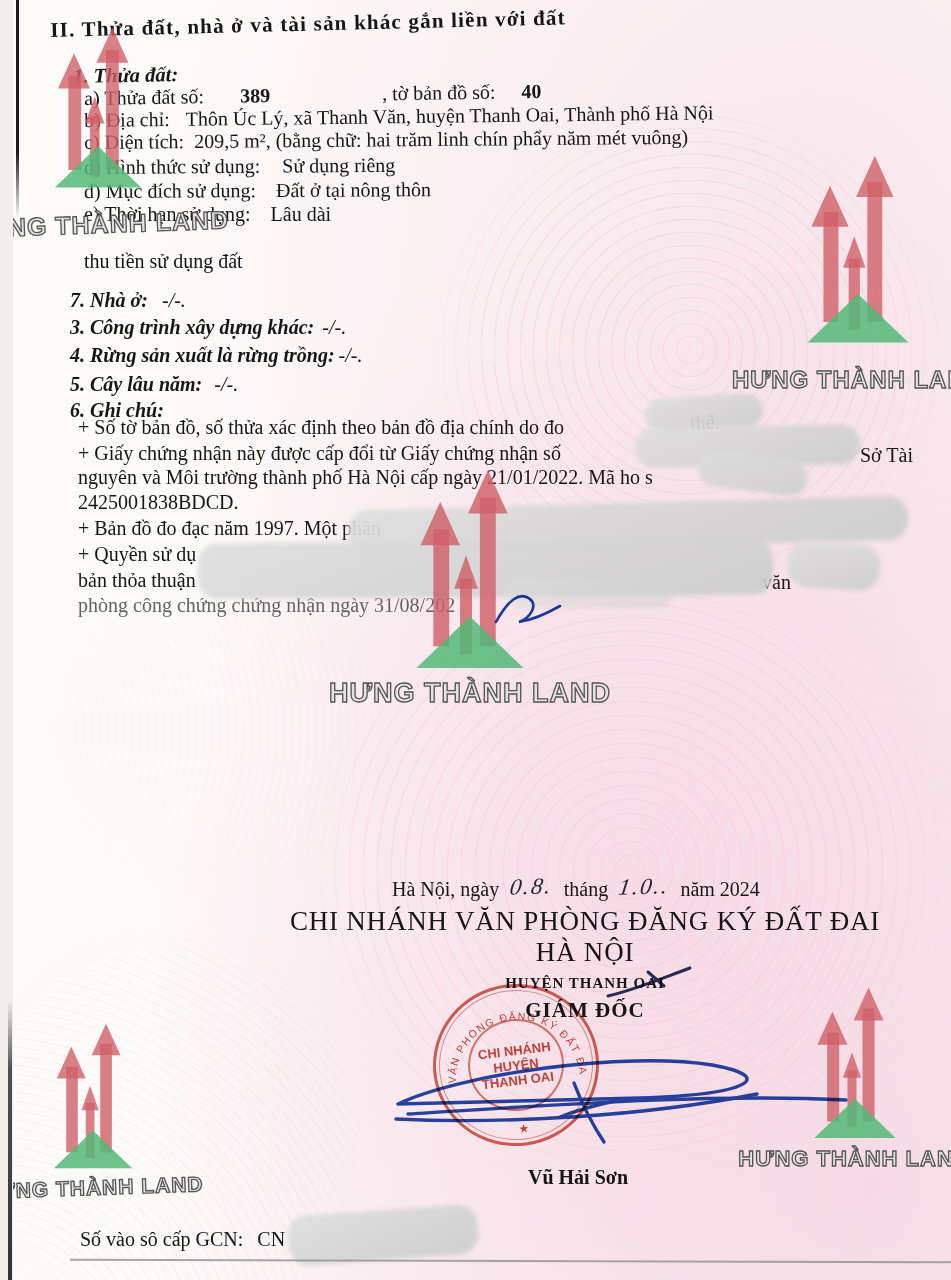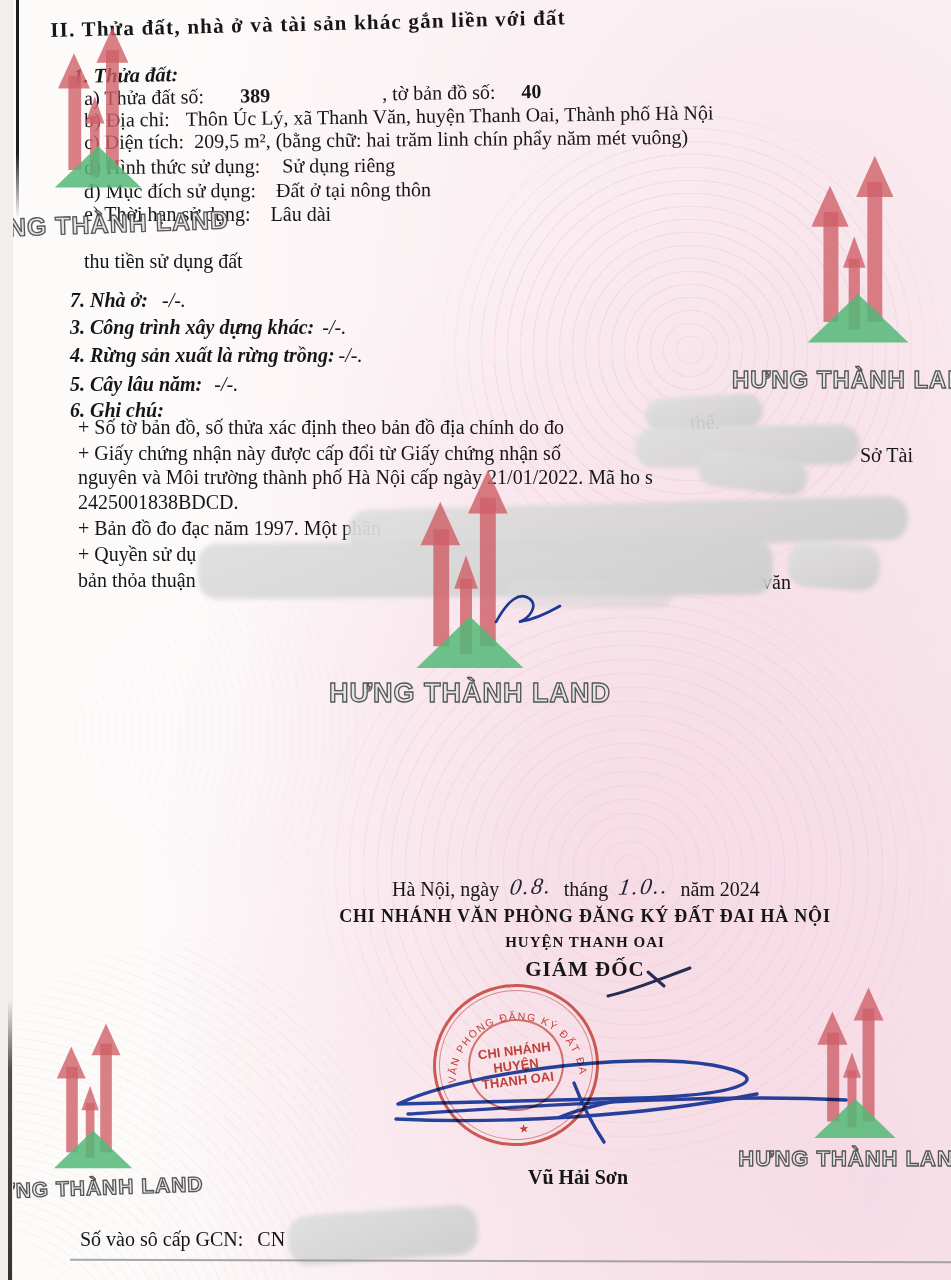--- a/index.html
+++ b/index.html
@@ -31,21 +31,21 @@
   .edge-left-low{position:absolute;left:8px;top:1000px;width:4px;height:280px;
     background:linear-gradient(rgba(80,80,80,0), #4f4f4f 25%, #333);}
   .edge-bottom-line{position:absolute;left:70px;top:1260px;width:881px;height:2px;background:#8b8b8b;opacity:.75;transform:rotate(.15deg);}
   
   .ln{position:absolute;white-space:nowrap;font-size:20px;line-height:24px;}
   .b{font-weight:bold;}
   .bi{font-weight:bold;font-style:italic;}
   .i{font-style:italic;}
   .title{font-size:21px;letter-spacing:1.2px;}
   .office{position:absolute;left:275px;top:906px;width:620px;text-align:center;}
-  .office .l1{font-weight:bold;font-size:18px;letter-spacing:.8px;}
+  .office .l1{font-weight:normal;font-size:27px;letter-spacing:.8px;}
   .office .l2{font-weight:bold;font-size:15px;margin-top:7px;letter-spacing:1px;}
   .office .l3{font-weight:bold;font-size:21px;margin-top:6px;letter-spacing:1px;}
   .hw{display:inline-block;font-style:italic;font-size:23px;letter-spacing:2px;
     transform:skewX(-10deg) rotate(-2deg);color:#232338;position:relative;top:-2px;margin:0 6px;}
   .faded{color:#3c3c3c;opacity:.8;}
   
   .blob{position:absolute;background:linear-gradient(160deg,#dfdfdf,#cecece);border-radius:20px;filter:blur(2px);opacity:.93;}
   
   .wm{position:absolute;display:flex;flex-direction:column;align-items:center;pointer-events:none;}
   .wm svg{display:block;}
@@ -127,20 +127,21 @@
 
   <div class="ln" style="left:78px;top:441px;">+ Giấy chứng nhận này được cấp đổi từ Giấy chứng nhận số</div>
   <div class="ln" style="left:860px;top:443px;">Sở Tài</div>
   <div class="ln" style="left:78px;top:465px;">nguyên và Môi trường thành phố Hà Nội cấp ngày 21/01/2022. Mã ho s</div>
   <div class="ln" style="left:78px;top:490px;">2425001838BDCD.</div>
 
   <div class="ln" style="left:78px;top:516px;">+ Bản đồ đo đạc năm 1997. Một phần</div>
   <div class="ln" style="left:78px;top:542px;">+ Quyền sử dụ</div>
   <div class="ln" style="left:78px;top:568px;">bản thỏa thuận</div>
   <div class="ln" style="left:762px;top:570px;">văn</div>
+  <div class="ln faded" style="left:78px;top:593px;">phòng công chứng chứng nhận ngày 31/08/202</div>
 
   <div class="blob" style="left:645px;top:396px;width:118px;height:34px;transform:rotate(-3deg);"></div>
   <div class="blob" style="left:635px;top:426px;width:225px;height:40px;transform:rotate(-1deg);"></div>
   <div class="blob" style="left:698px;top:455px;width:110px;height:36px;transform:rotate(7deg);"></div>
   <div class="blob" style="left:348px;top:503px;width:560px;height:44px;transform:rotate(-1.5deg);"></div>
   <div class="blob" style="left:198px;top:541px;width:575px;height:56px;transform:rotate(-0.5deg);"></div>
   <div class="blob" style="left:788px;top:543px;width:92px;height:46px;transform:rotate(4deg);"></div>
   <div class="blob" style="left:505px;top:580px;width:168px;height:28px;opacity:.5;"></div>
   <div class="blob" style="left:288px;top:1210px;width:190px;height:50px;transform:rotate(-4deg);"></div>
 

